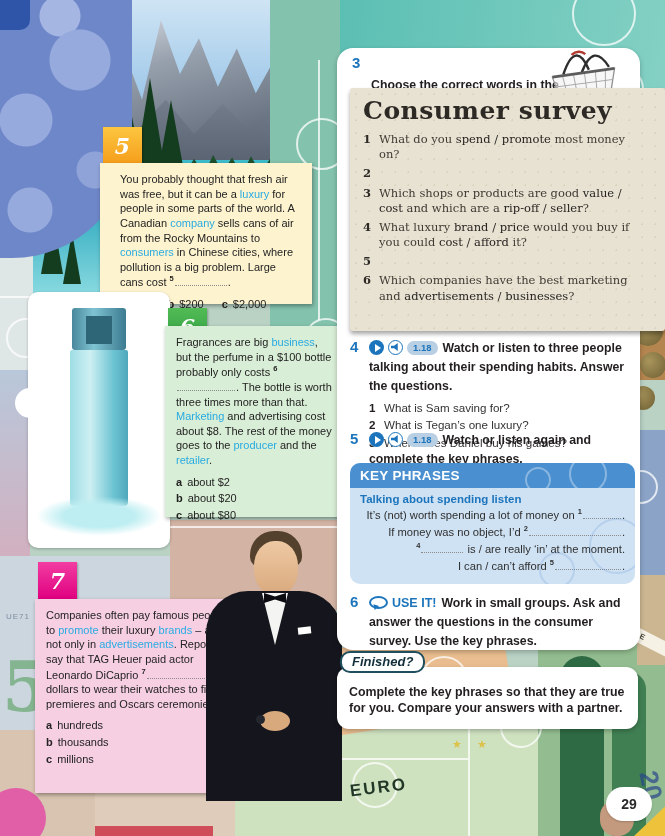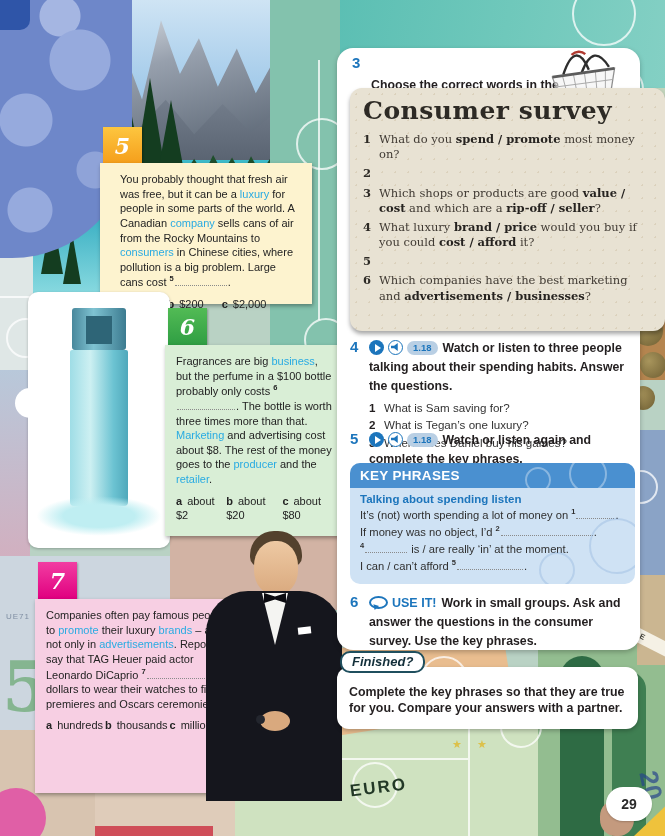--- a/index.html
+++ b/index.html
@@ -71,27 +71,27 @@
   .corner-sq{left:0;top:0;width:30px;height:30px;background:#2f55a8;border-radius:0 0 10px 0;}
 
   
   .tab{width:39px;height:37px;display:flex;align-items:center;justify-content:center;color:#fff;
        font-family:"DejaVu Serif",serif;font-style:italic;font-weight:bold;font-size:22px;box-shadow:1px 1px 2px rgba(0,0,0,.3);}
   .tab5{left:103px;top:127px;background:linear-gradient(#fdc63f,#f59e1b);}
   .tab6{left:168px;top:308px;background:linear-gradient(#52bb55,#2f9e43);}
   .tab7{left:38px;top:562px;background:linear-gradient(#f23da2,#e0007f);}
   .factbox{box-shadow:1px 2px 4px rgba(0,0,0,.35);font-size:11px;line-height:1.33;color:#232323;padding:9px 11px;}
   .box5{left:100px;top:163px;width:212px;height:141px;background:#fdf3cf;padding-left:20px;}
-  .box6{left:165px;top:345px;width:182px;height:191px;background:#d9eed6;}
+  .box6{left:165px;top:326px;width:182px;height:191px;background:#d9eed6;}
   .box7{left:35px;top:599px;width:204px;height:194px;background:#f7cfe3;}
   .blue{color:#29abe2;}
   .sup{font-size:7.5px;vertical-align:5px;font-weight:bold;}
   .blank{display:inline-block;height:9px;border-bottom:1px dotted #8a8a8a;margin:0 1px;}
   .ans-row{margin-top:7px;display:flex;gap:18px;}
-  .ans-col{margin-top:7px;display:flex;flex-direction:row;gap:2px;}
+  .ans-col{margin-top:7px;display:flex;flex-direction:column;gap:2px;}
   .ans .al{font-weight:bold;margin-right:5px;}
 
   
   .pframe{left:28px;top:292px;width:142px;height:256px;background:#fff;border-radius:10px;box-shadow:0 1px 3px rgba(0,0,0,.25);}
   .pknob{position:absolute;width:30px;height:30px;border-radius:50%;background:#fff;}
   .pk1{left:-13px;top:96px;} .pk2{right:-13px;top:170px;}
   .bcap{position:absolute;left:50%;transform:translateX(-50%);top:16px;width:54px;height:42px;background:linear-gradient(90deg,#49889c,#7fc3d2 40%,#3c7b90);border-radius:3px;}
   .bspray{position:absolute;left:50%;transform:translateX(-50%);top:24px;width:26px;height:28px;background:#2e6577;}
   .bbody{position:absolute;left:50%;transform:translateX(-50%);top:58px;width:58px;height:156px;background:linear-gradient(90deg,#9fdde6,#cdf0f2 35%,#6cc3d2 75%,#4fa8bb);border-radius:2px 2px 4px 4px;}
   .bsplash{position:absolute;left:8px;top:204px;width:126px;height:40px;background:radial-gradient(ellipse at center,#bfeef2 0 40%,rgba(255,255,255,0) 70%);}
@@ -108,28 +108,28 @@
   .dc-watch{position:absolute;left:58px;top:184px;width:9px;height:9px;background:#23262e;border-radius:50%;}
 
   
   .panel{left:337px;top:48px;width:303px;height:602px;background:#fff;border-radius:16px;box-shadow:0 2px 5px rgba(0,0,0,.25);}
   .exnum{font-weight:bold;font-size:15px;color:#1c75bc;}
   .instr{font-weight:bold;font-size:12.3px;color:#231f20;line-height:1.3;}
   .ex3-num{left:352px;top:54px;}
   .ex3-text{left:371px;top:55px;width:188px;margin-top:23px;}
   .basket{left:538px;top:46px;transform:rotate(-3deg);}
 
-  .survey{left:350px;top:88px;width:315px;height:243px;background:#e8e2d3;border-radius:12px;box-shadow:0 3px 4px rgba(0,0,0,.35);
+  .survey{left:350px;top:88px;width:315px;height:243px;background:#e8e2d3;border-radius:3px;box-shadow:0 3px 4px rgba(0,0,0,.35);
     background-image:radial-gradient(rgba(180,160,120,.25) 1px,transparent 1px);background-size:13px 13px;padding:8px 10px 0 13px;}
   .survey-title{font-family:"DejaVu Serif",serif;font-weight:bold;font-size:25px;color:#2d2a25;letter-spacing:.5px;}
   .qlist{margin-top:7px;}
   .q{display:flex;margin-bottom:4px;font-family:"DejaVu Serif",serif;font-size:11.5px;line-height:1.32;color:#403a33;}
   .qnum{font-weight:bold;width:16px;flex:0 0 16px;color:#2d2a25;}
   .qtext{width:262px;}
-  .q .b{font-weight:bold;color:#262320;}
+  .q .b{font-weight:normal;color:#262320;}
 
   .exrow{display:flex;}
   .exrow .exnum{width:19px;flex:0 0 19px;}
   .ex4{left:350px;top:338px;width:286px;}
   .ex5{left:350px;top:430px;width:286px;}
   .ex6{left:350px;top:593px;width:284px;}
   .icon-play{display:inline-block;position:relative;width:15px;height:15px;border-radius:50%;background:#1c75bc;vertical-align:-3px;margin-right:4px;}
   .icon-play::after{content:"";position:absolute;left:5.5px;top:3.5px;border-left:6px solid #fff;border-top:4px solid transparent;border-bottom:4px solid transparent;}
   .icon-audio{display:inline-block;position:relative;width:15px;height:15px;border-radius:50%;background:#fff;border:1.6px solid #1c75bc;vertical-align:-3px;margin-right:4px;}
   .icon-audio::after{content:"";position:absolute;left:2px;top:2px;width:9px;height:8px;background:#1c75bc;clip-path:polygon(0 35%,35% 35%,75% 0,75% 100%,35% 65%,0 65%);}
@@ -141,21 +141,21 @@
   .icon-bubble::after{content:"";position:absolute;left:1px;bottom:-6px;border:3px solid transparent;border-top:5px solid #1c75bc;transform:rotate(18deg);}
   .useit{color:#1c75bc;font-weight:bold;font-size:12.5px;margin-right:5px;}
 
   .kp{left:350px;top:463px;width:285px;height:121px;background:#cfe2f4;border-radius:10px;overflow:hidden;}
   .kp-header{position:relative;height:25px;background:#4a90d0;color:#fff;font-weight:bold;font-size:13.5px;letter-spacing:.3px;line-height:25px;padding-left:10px;overflow:hidden;}
   .kp-header::before,.kp-header::after{content:"";position:absolute;border:2px solid rgba(255,255,255,.35);border-radius:50%;}
   .kp-header::before{right:28px;top:-8px;width:34px;height:34px;}
   .kp-header::after{right:84px;top:4px;width:22px;height:22px;}
   .kp-body{position:relative;padding:5px 10px 0 10px;}
   .kp-sub{color:#1c75bc;font-weight:bold;font-size:11.5px;margin-bottom:2px;}
-  .kp-line{font-size:11.2px;color:#2f2f2f;line-height:1.42;}
+  .kp-line{font-size:11.2px;color:#2f2f2f;line-height:1.42;text-align:right;}
   .kp-circ{position:absolute;border:2px solid rgba(91,140,200,.20);border-radius:50%;}
   .kc1{right:-10px;top:30px;width:56px;height:56px;} .kc2{right:60px;top:64px;width:36px;height:36px;}
 
   .fin-box{left:337px;top:667px;width:301px;height:62px;background:#fff;border-radius:12px;box-shadow:0 2px 4px rgba(0,0,0,.25);padding:17px 12px 0 12px;}
   .fin-label{left:340px;top:651px;background:#fff;border:2px solid #1f4f5e;border-radius:10px;padding:1px 10px 2px 10px;
     font-style:italic;font-weight:bold;font-size:13px;color:#132f3a;z-index:9;}
   .fin-text{font-weight:bold;font-size:12.4px;color:#231f20;line-height:1.3;}
 
   .pagenum{left:606px;top:787px;width:46px;height:34px;background:#fff;border-radius:17px;display:flex;align-items:center;justify-content:center;font-weight:bold;font-size:14px;color:#2a2a2a;box-shadow:0 1px 2px rgba(0,0,0,.2);}
   .hand{left:600px;top:800px;width:34px;height:36px;background:#c49a7e;border-radius:45%;}

